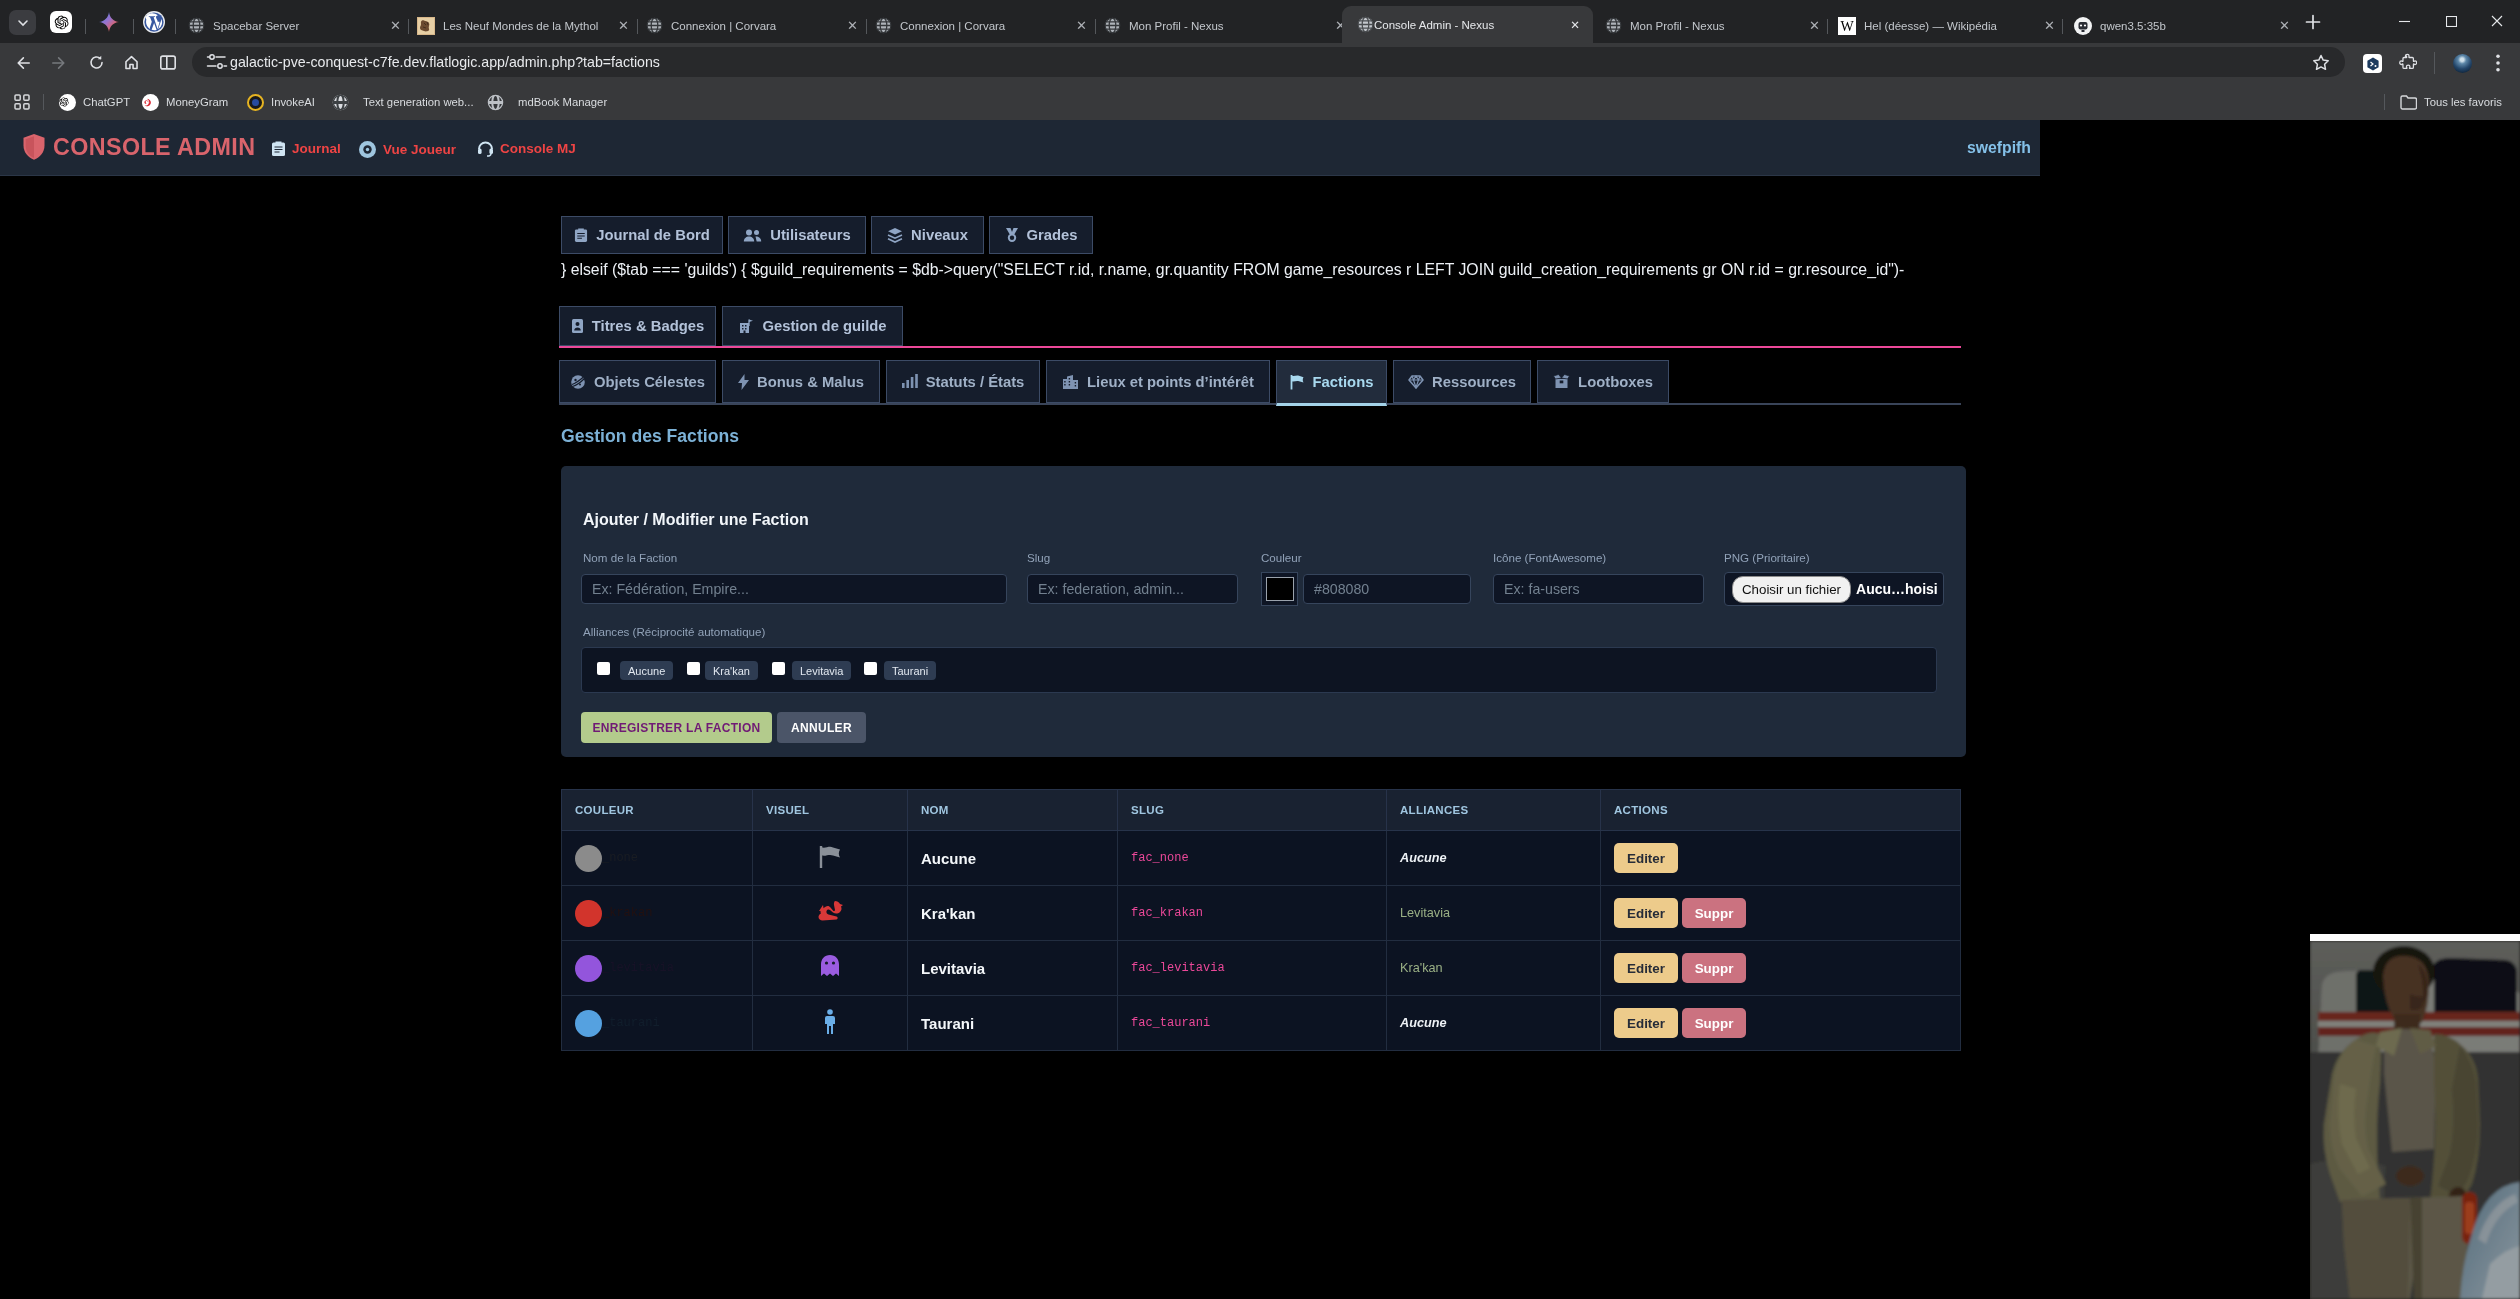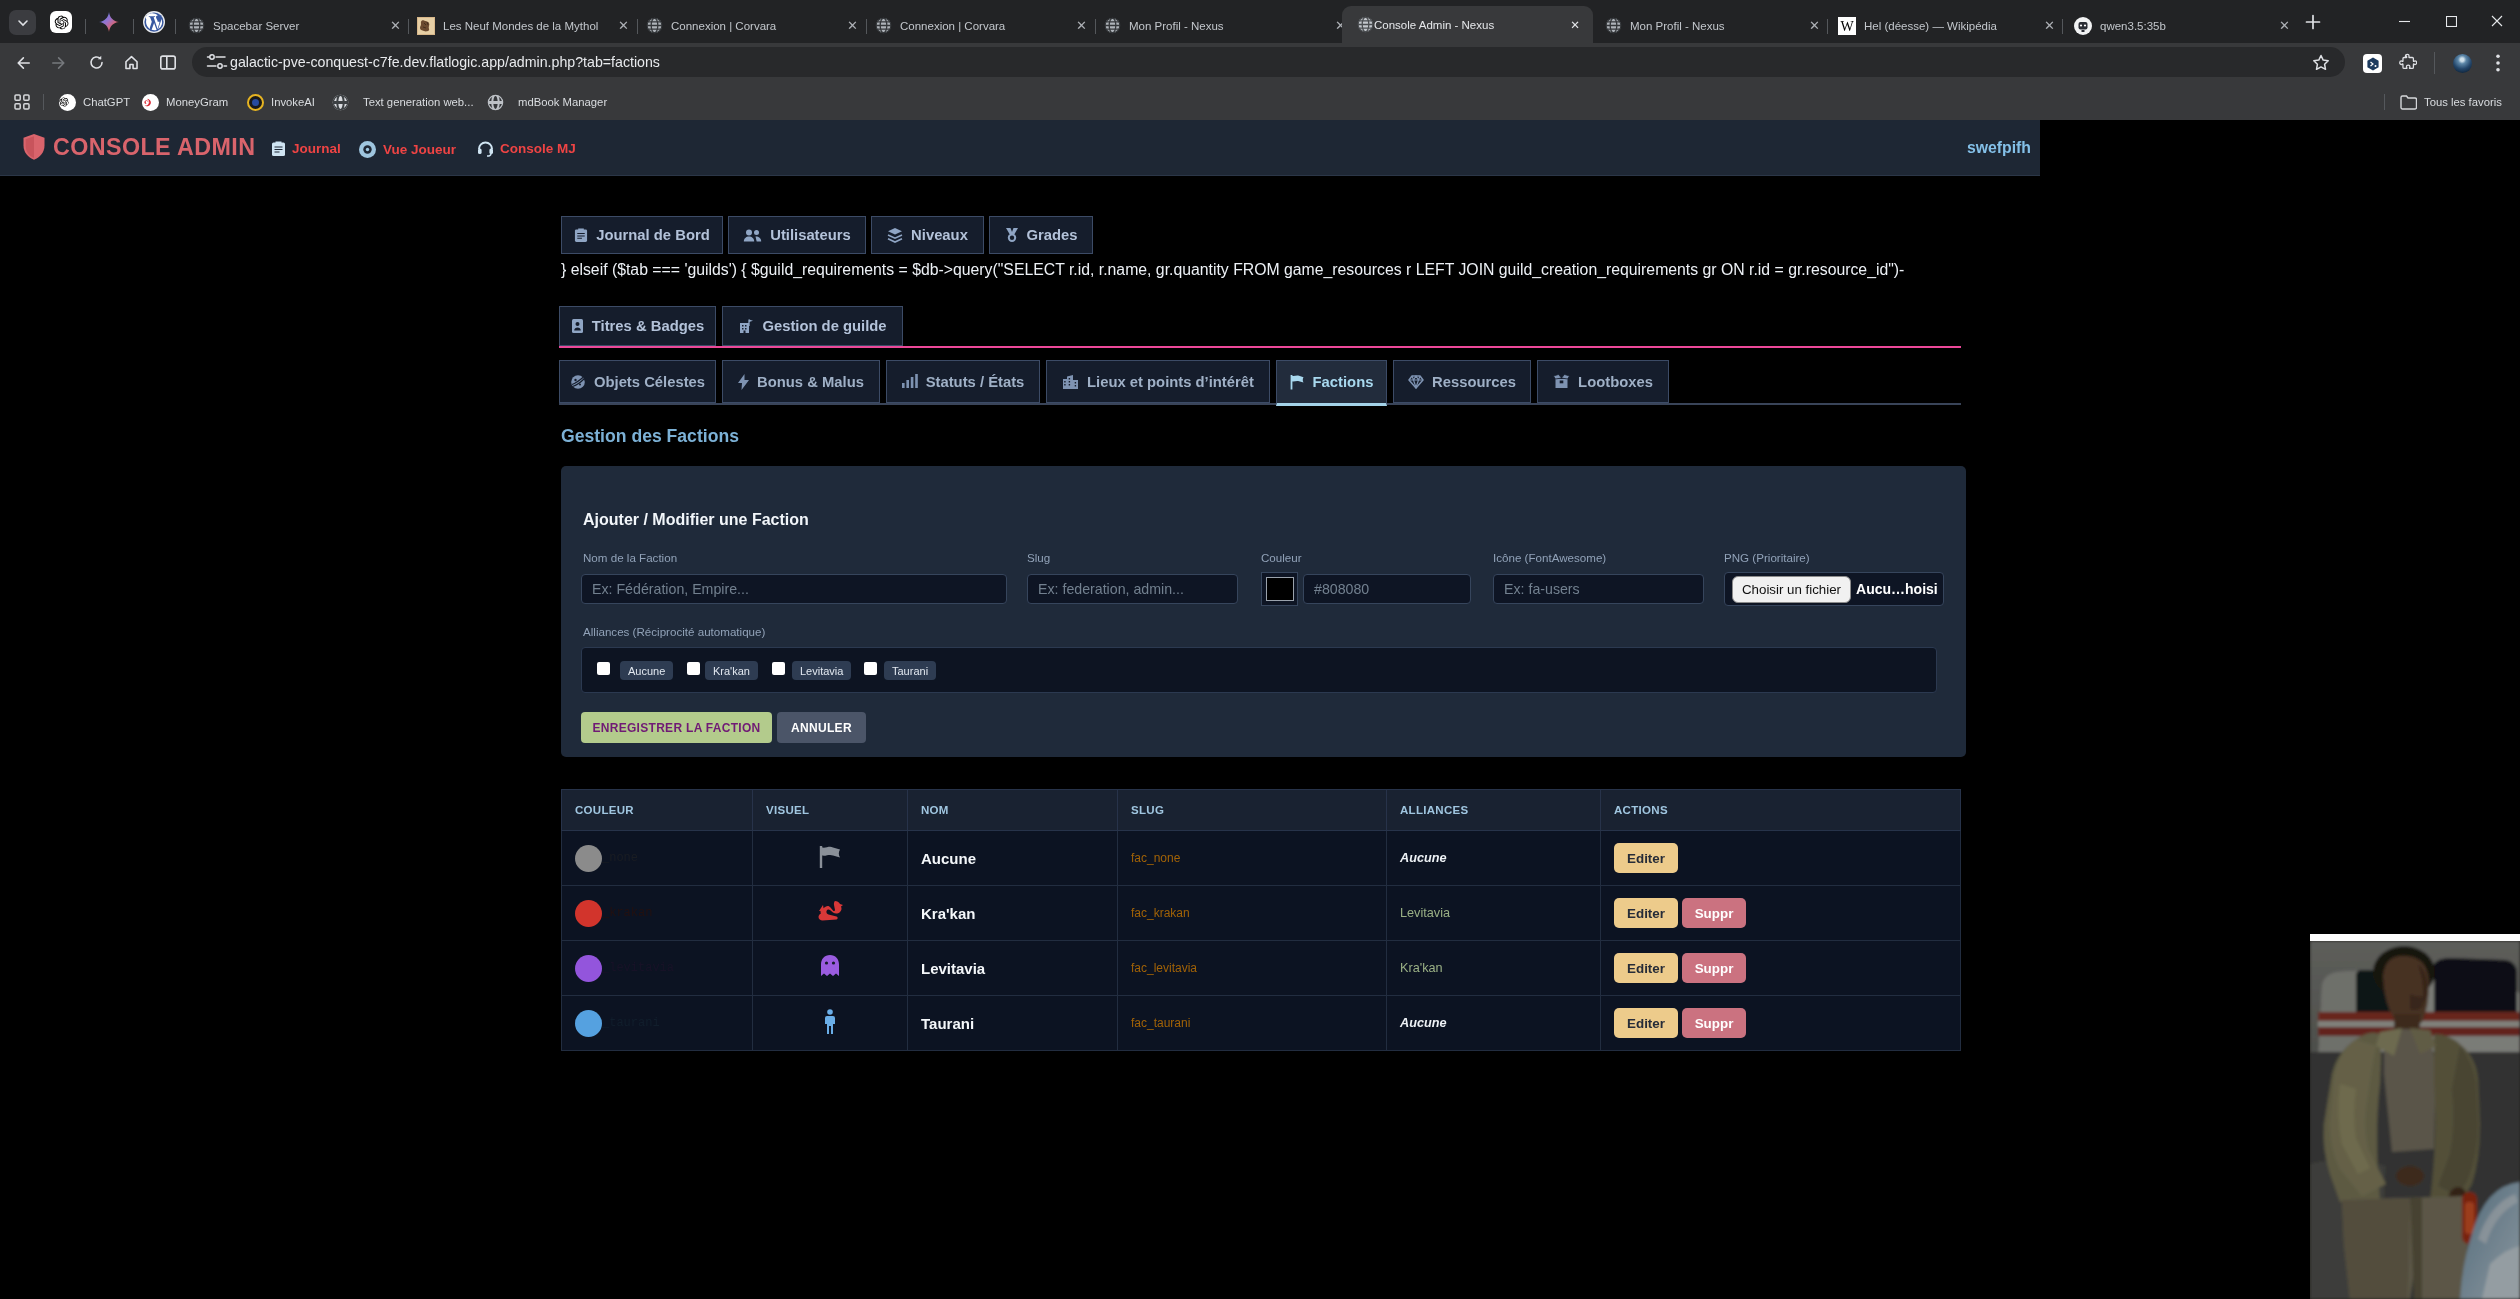--- a/index.html
+++ b/index.html
@@ -46,36 +46,36 @@
 #h2f{position:absolute;left:2px;top:250px;color:#7cb1d6;font-size:17.6px;font-weight:bold}
 
 
 #panel{position:absolute;left:2px;top:290px;width:1405px;height:291px;background:#1f2a3a;border-radius:5px}
 #ptitle{position:absolute;left:22px;top:45px;color:#f2f6fa;font-size:16px;font-weight:bold}
 .flabel{position:absolute;color:#91a2b8;font-size:11.6px}
 .finput{position:absolute;height:30px;background:#0e1524;border:1px solid #36455c;border-radius:4px;color:#72808f;font-size:14.2px;display:flex;align-items:center;padding-left:10px;white-space:nowrap}
 #swatch{position:absolute;left:700px;top:106px;width:37px;height:34px;background:#0e1524;border:1px solid #36455c;display:flex;align-items:center;justify-content:center}
 #swatch .inner{width:28px;height:24px;background:#000;border:1px solid #9aa2ac}
 #filebox{position:absolute;left:1163px;top:106px;width:220px;height:34px;background:#0e1524;border:1px solid #36455c;border-radius:4px;display:flex;align-items:center;padding-left:7px}
-#filebtn{height:27px;background:#f1f1f1;border:1px solid #8b8b8b;border-radius:6px;color:#111;font-size:13.3px;display:flex;align-items:center;padding:0 9px;white-space:nowrap;flex:0 0 auto}
+#filebtn{height:27px;background:#f1f1f1;border:1px solid #8b8b8b;border-radius:11px;color:#111;font-size:13.3px;display:flex;align-items:center;padding:0 9px;white-space:nowrap;flex:0 0 auto}
 #filetxt{color:#fff;font-size:14px;font-weight:bold;margin-left:5px;white-space:nowrap}
 #allbox{position:absolute;left:20px;top:181px;width:1356px;height:46px;background:#0d1422;border:1px solid #2b3950;border-radius:4px}
 .cbx{position:absolute;top:14px;width:13px;height:13px;background:#fff;border-radius:2px}
 .chip{position:absolute;top:13px;height:19px;background:#2e3c52;border-radius:4px;color:#e2e8f0;font-size:11px;display:flex;align-items:center;padding:0 8px}
 #btngreen{position:absolute;left:20px;top:246px;width:191px;height:31px;background:#b3cb8c;border-radius:4px;color:#701a75;font-size:12px;white-space:nowrap;font-weight:bold;display:flex;align-items:center;justify-content:center;letter-spacing:.3px}
 #btngray{position:absolute;left:216px;top:246px;width:89px;height:31px;background:#4b5568;border-radius:4px;color:#fff;font-size:12px;font-weight:bold;letter-spacing:.3px;display:flex;align-items:center;justify-content:center}
 
 
 #ftable{position:absolute;left:2px;top:613px;border-collapse:collapse;table-layout:fixed;width:1399px}
 #ftable th{background:#192231;color:#a0c6e0;font-size:11.5px;font-weight:bold;text-align:left;height:41px;letter-spacing:.3px;padding-left:13px;border:1px solid #27334a}
 #ftable td{background:#0c1322;height:55px;border:1px solid #222d40;padding-left:13px}
 .dot{display:inline-block;width:27px;height:27px;border-radius:50%;vertical-align:middle}
 .dotxt{font-family:"Liberation Mono",monospace;font-size:12px;vertical-align:middle}
 .nom{color:#f4f7fa;font-size:15px;font-weight:bold}
-.slug{font-family:Liberation Sans, sans-serif;font-size:12px;color:#a16207}
+.slug{font-family:Liberation Mono, monospace;font-size:12px;color:#ec4899}
 .alli{color:#9ab085;font-size:12.7px}
 .allin{color:#eef2f6;font-size:12.7px;font-style:italic;font-weight:bold}
 .abtn{display:inline-flex;align-items:center;justify-content:center;width:64px;height:30px;border-radius:5px;font-size:13.4px;font-weight:bold}
 .ed{background:#edcb8b;color:#262c38}
 .sup{background:#cb7280;color:#fff;margin-left:4px}
 
 
 #pip{position:absolute;left:2310px;top:934px;width:210px;height:365px}
 </style>
 </head>

